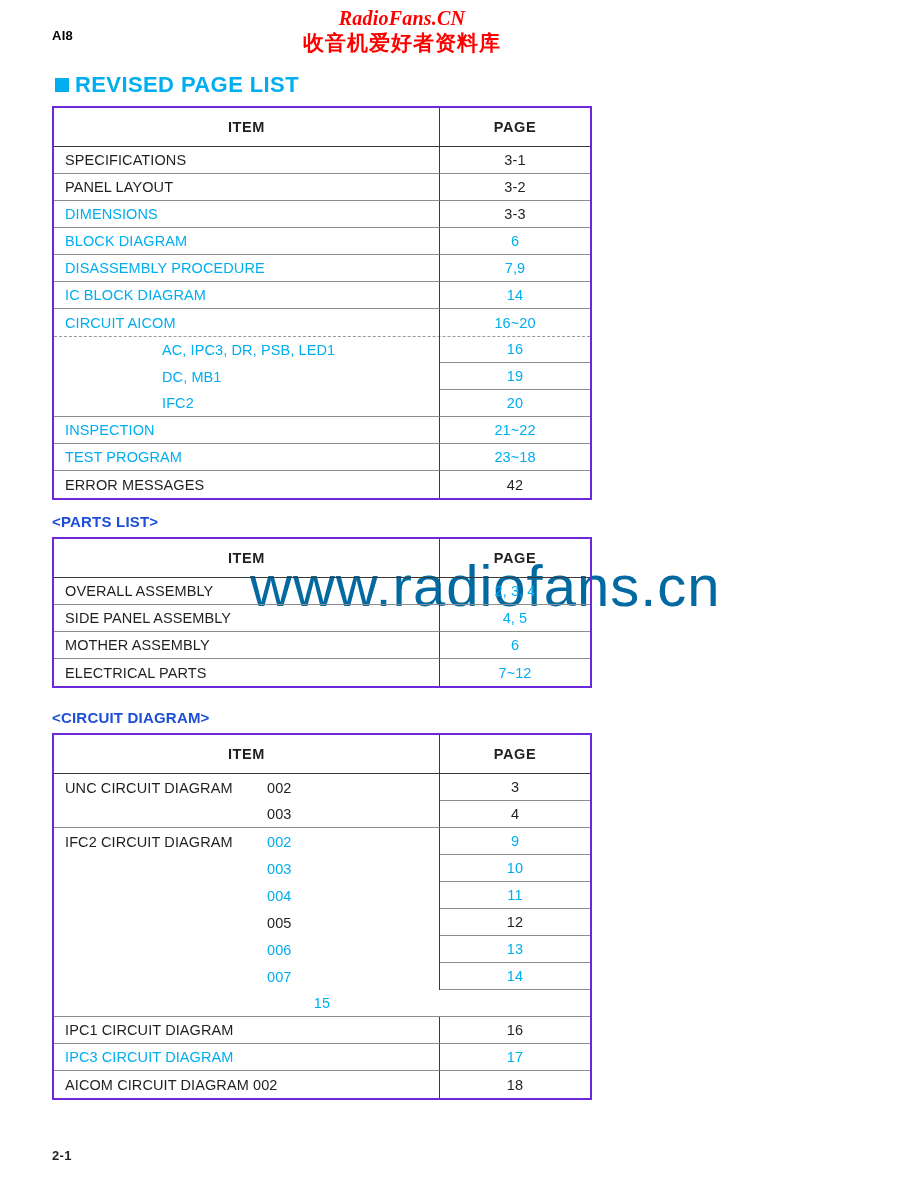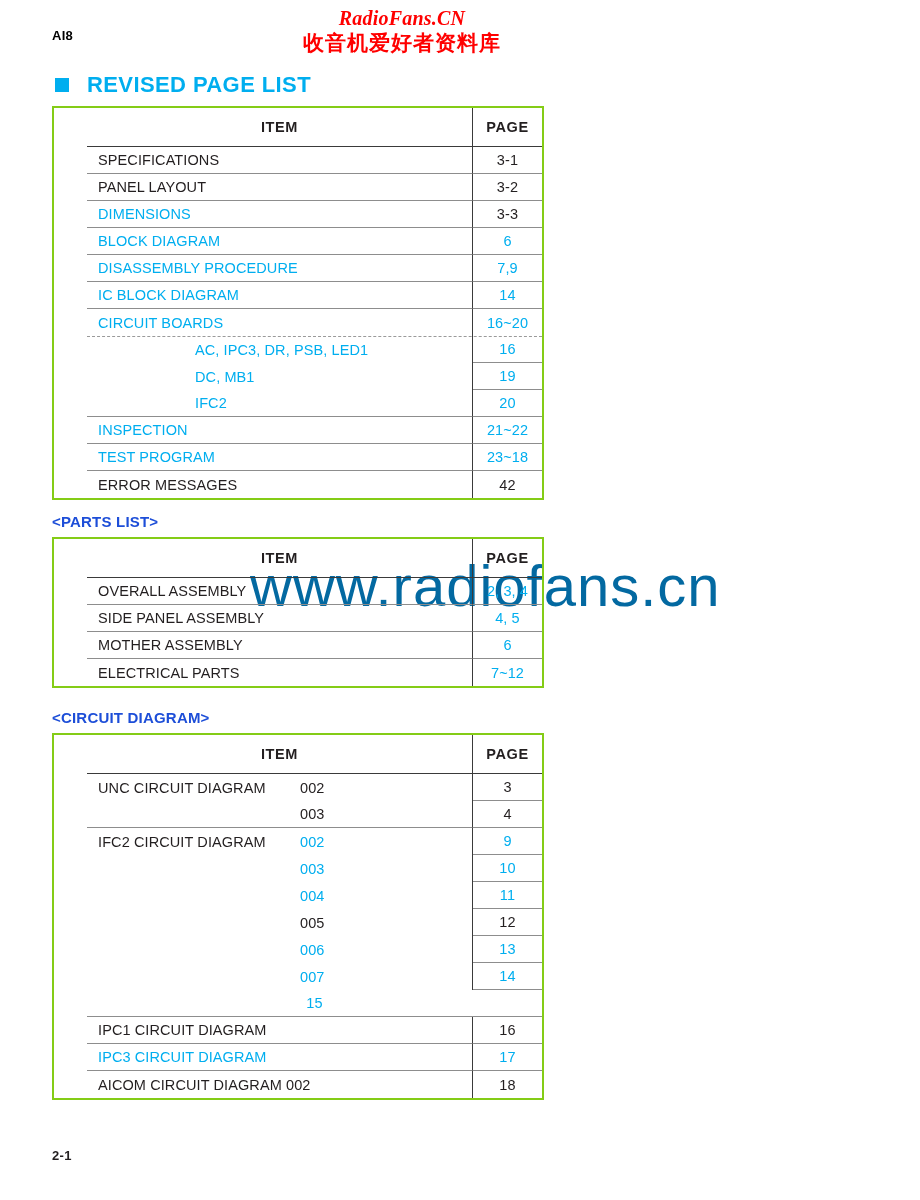--- a/index.html
+++ b/index.html
@@ -69,21 +69,21 @@
     margin-left: 44px;
   }
 
   
   #section-title {
     position: absolute;
     left: 55px;
     top: 72px;
     display: flex;
     align-items: center;
-    gap: 18px;
+    gap: 6px;
   }
   #section-title .bullet {
     width: 14px;
     height: 14px;
     background: #00aeef;
     display: block;
   }
   #section-title .title-text {
     font-size: 22px;
     font-weight: bold;
@@ -98,26 +98,25 @@
     font-size: 15px;
     font-weight: bold;
     color: #1d4ed8;
     letter-spacing: 0.2px;
   }
 
   
   .doc-table {
     position: absolute;
     left: 52px;
-    width: 492px;
-    border: 2px solid #84cc16;
+    width: 540px;
+    border: 2px solid #6d28d9;
     box-sizing: border-box;
     background: transparent;
     z-index: 1;
-    padding-left: 33px;
   }
   .doc-table .trow {
     display: flex;
     position: relative;
   }
   .doc-table .c-item {
     width: 386px;
     box-sizing: border-box;
     border-right: 1px solid #3a3a3a;
     display: flex;
@@ -259,21 +258,21 @@
       <div class="trow drow">
         <div class="c-item sep-full">
           <span class="blue">IC BLOCK DIAGRAM</span>
         </div>
         <div class="c-page sep-full">
           <span class="blue">14</span>
         </div>
       </div>
       <div class="trow drow sep-dash-wrap sep-dashed">
         <div class="c-item sep-none">
-          <span class="blue">CIRCUIT BOARDS</span>
+          <span class="blue">CIRCUIT AICOM</span>
         </div>
         <div class="c-page sep-none">
           <span class="blue">16~20</span>
         </div>
       </div>
       <div class="trow drow">
         <div class="c-item sep-none indent-sub">
           <span class="blue">AC, IPC3, DR, PSB, LED1</span>
         </div>
         <div class="c-page pg-sep">

